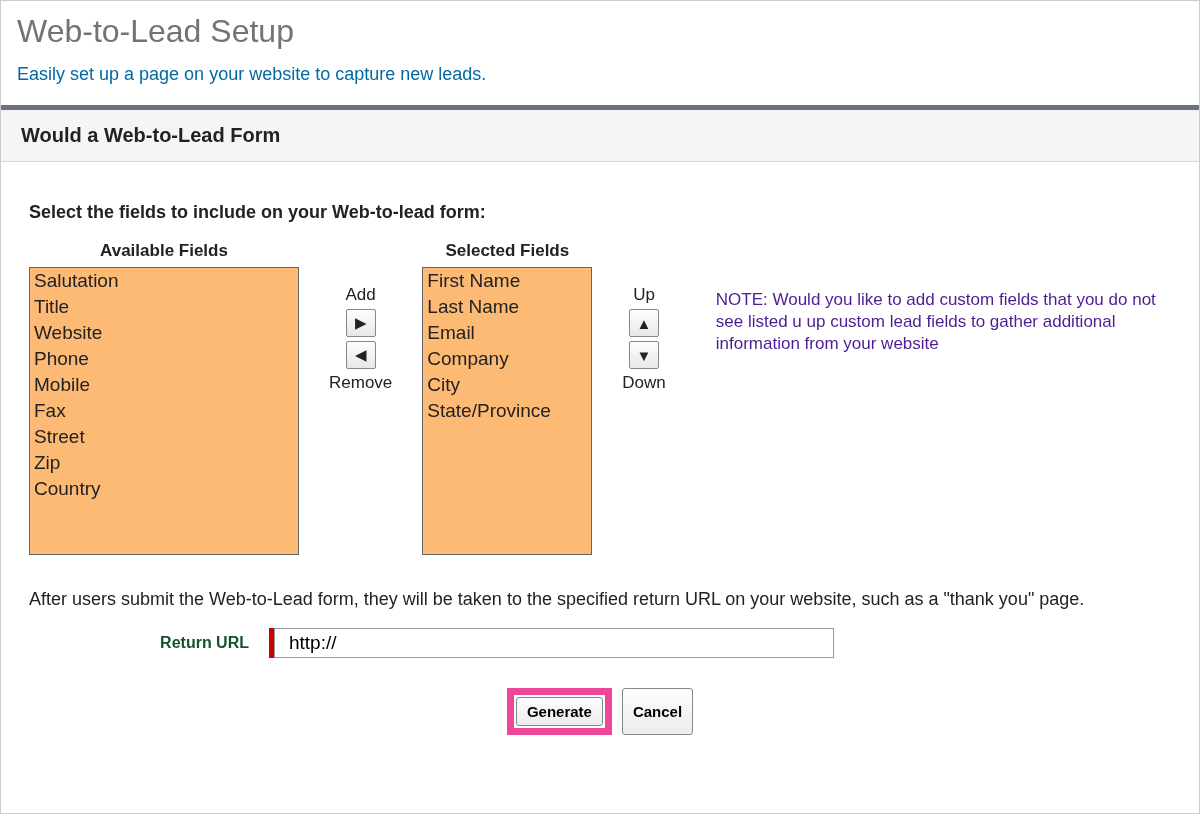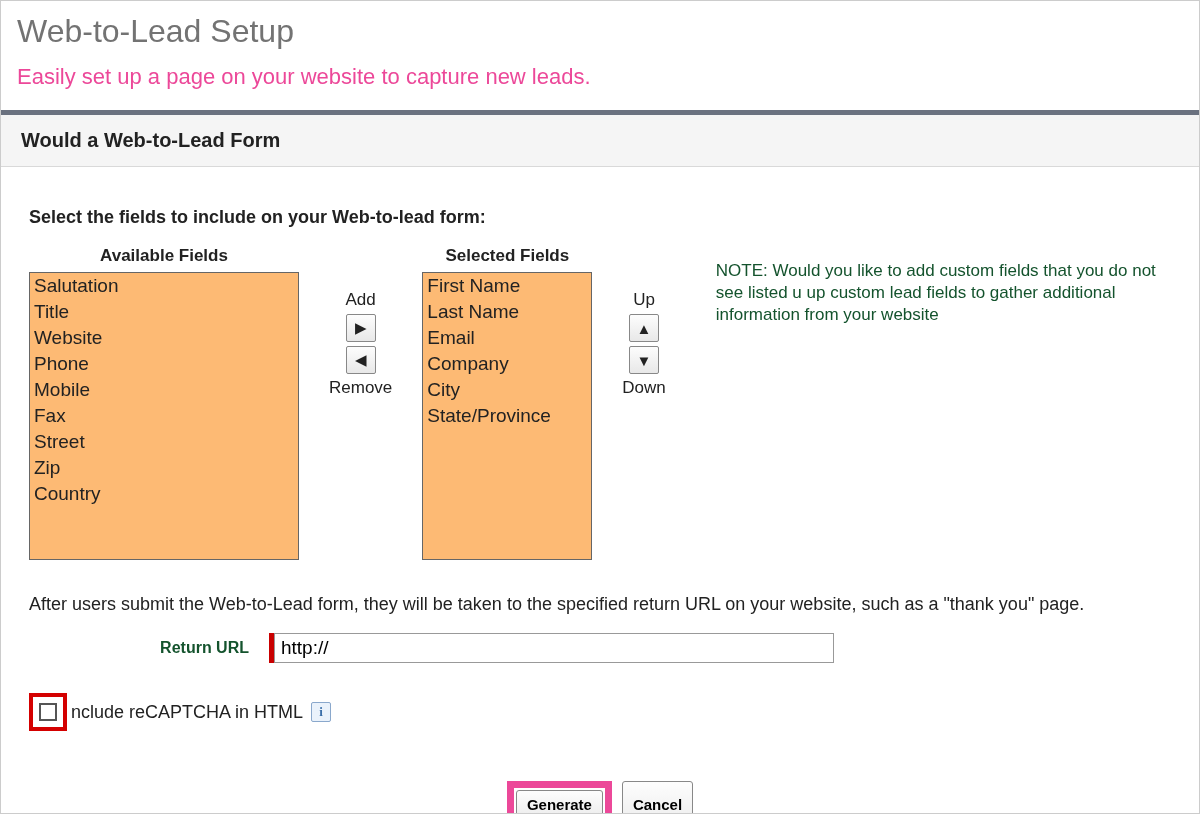--- a/index.html
+++ b/index.html
@@ -1,19 +1,19 @@
 <!DOCTYPE html>
 <html><head>
   <meta charset="utf-8">
   <style>
     * { box-sizing: border-box; margin: 0; padding: 0; }
     body { font-family: Arial, Helvetica, sans-serif; font-size: 16px; color: #222; background: #fff; }
     .container { width: 1200px; height: 814px; border: 1px solid #ccc; position: relative; overflow: hidden; }
     .page-title { font-size: 32px; font-weight: normal; padding: 12px 16px 6px 16px; color: #737373; }
-    .page-subtitle { font-size: 22px; padding: 8px 20px 20px 16px; color: #ec4899; }
+    .page-subtitle { font-size: 18px; padding: 8px 20px 20px 16px; color: #0369a1; }
     .panel { border-top: 5px solid #6b7280; background: #f9f9f9; }
     .panel-header { font-size: 20px; font-weight: bold; padding: 14px 20px; border-bottom: 1px solid #d9d9d9; background: #f5f5f5; }
     .panel-body { padding: 40px 28px 20px 28px; background: #fff; }
     .instructions { font-size: 18px; font-weight: bold; margin-bottom: 18px; }
     .picker-row { display: flex; align-items: flex-start; gap: 12px; }
     .col { display: flex; flex-direction: column; align-items: center; }
     .col-list { }
     .col-header { font-size: 17px; font-weight: bold; margin-bottom: 6px; }
     .listbox {
       width: 270px; height: 288px; border: 1px solid #666; background: #fdba74;
@@ -24,26 +24,26 @@
     .listbox::-webkit-scrollbar { width: 24px; }
     .listbox::-webkit-scrollbar-track { background: #eaeaea; }
     .listbox::-webkit-scrollbar-thumb { background: #c8c8c8; }
     .listbox::-webkit-scrollbar-button { background: #e2e2e2; display: block; height: 20px; border: 1px solid #bbb; }
     .btn-col { display: flex; flex-direction: column; align-items: center; justify-content: space-between; padding: 0 18px; margin-top: 42px; }
     .btn-label { font-size: 17px; margin: 2px 0; }
     .icon-btn {
       width: 30px; height: 28px; border: 1px solid #888; background: linear-gradient(#fdfdfd,#e8e8e8);
       display: flex; align-items: center; justify-content: center; font-size: 15px; cursor: pointer; margin: 2px 0; border-radius: 2px;
     }
-    .note { font-size: 17px; color: #14532d; padding-left: 20px; max-width: 560px; margin-top: 14px; line-height: 22px; }
+    .note { font-size: 17px; color: #4c1d95; padding-left: 20px; max-width: 560px; margin-top: 48px; line-height: 22px; }
     .return-desc { font-size: 18px; margin-top: 34px; margin-bottom: 18px; }
     .return-row { display: flex; align-items: center; margin-bottom: 30px; }
     .return-label { font-size: 16px; font-weight: bold; color: #14532d; width: 240px; text-align: right; padding-right: 20px; }
     .required-bar { width: 5px; height: 30px; background: #c90000; }
-    .return-input { width: 560px; height: 30px; border: 1px solid #999; font-size: 19px; padding: 2px 6px; }
+    .return-input { width: 560px; height: 30px; border: 1px solid #999; font-size: 19px; padding: 2px 14px; }
     .checkbox-row { display: flex; align-items: center; margin-bottom: 50px; }
     .cb-highlight { border: 4px solid #d40000; padding: 6px; display: flex; margin-right: 0; }
     .cb { width: 18px; height: 18px; border: 2px solid #555; background: #fff; cursor: pointer; }
     .cb-label { font-size: 18px; margin-left: 4px; margin-right: 8px; }
     .info-icon { width: 20px; height: 20px; border: 1px solid #8aa8cc; background: #eaf2fb; color: #3b6fa8; font-size: 13px; font-weight: bold; font-family: Georgia, serif; display: flex; align-items: center; justify-content: center; border-radius: 2px; cursor: pointer; }
     .action-row { display: flex; justify-content: center; gap: 10px; }
     .btn { border: 1px solid #888; background: linear-gradient(#fdfdfd,#ececec); font-size: 15px; font-weight: bold; padding: 5px 10px; border-radius: 3px; cursor: pointer; }
     .btn-highlight { border: 7px solid #ec4899; padding: 2px; }
   </style>
 </head>
@@ -114,27 +114,20 @@
       </div>
 
       <div class="return-desc">After users submit the Web-to-Lead form, they will be taken to the specified return URL on your website, such as a "thank you" page.</div>
 
       <div class="return-row">
         <div class="return-label">Return URL</div>
         <div class="required-bar"></div>
         <input class="return-input" type="text" value="http://" style="">
       </div>
 
-      <div class="checkbox-row">
-        <div class="cb-highlight">
-          <div class="cb"></div>
-        </div>
-        <span class="cb-label">nclude reCAPTCHA in HTML</span>
-        <div class="info-icon">i</div>
-      </div>
 
       <div class="action-row">
         <div class="btn-highlight">
           <button class="btn">Generate</button>
         </div>
         <button class="btn">Cancel</button>
       </div>
 
     </div>
   </div>

